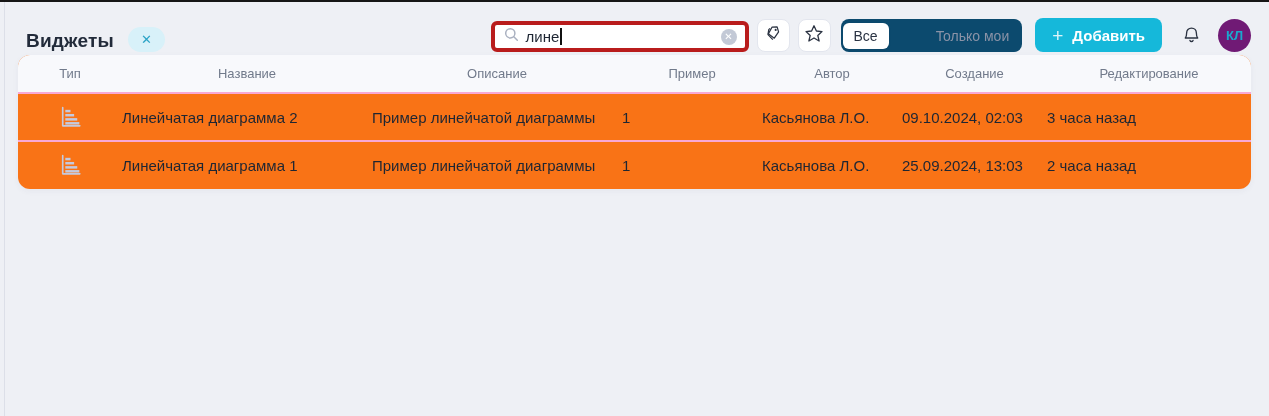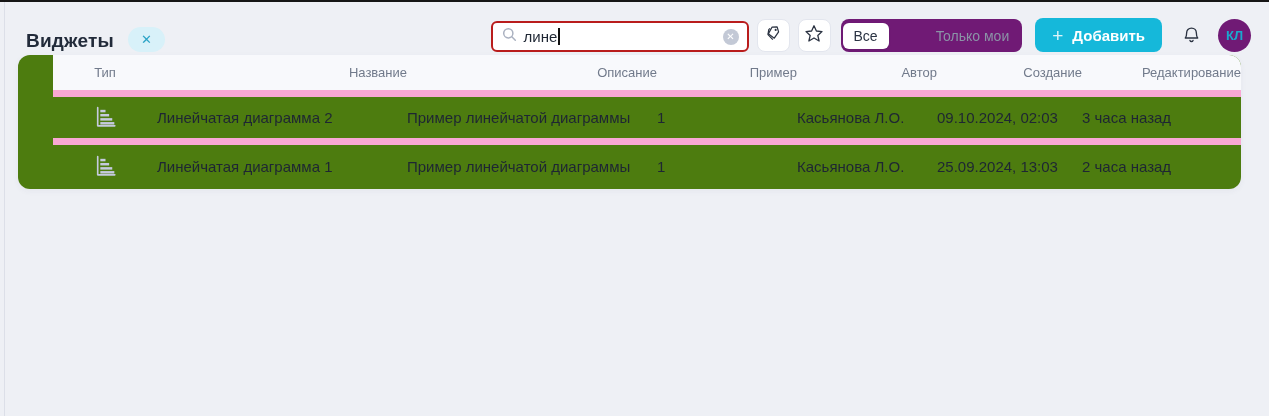--- a/index.html
+++ b/index.html
@@ -23,39 +23,39 @@
   .filter-pill {
     margin-left:14px; display:inline-flex; align-items:center; gap:10px;
     background:#d8f1f9; color:#2badce; font-size:13px;
     padding:6px 13px; border-radius:15px; white-space:nowrap; cursor:default;
   }
   .filter-pill .pill-close { color:#2aa3c6; font-size:13px; cursor:pointer; line-height:1; }
   .spacer { flex:1; }
 
   .search-box {
     width:258px; height:31px; background:#fff;
-    border:2px solid #b91c1c; border-radius:6px;
+    border:4px solid #b91c1c; border-radius:6px;
     display:flex; align-items:center; padding:0 8px 0 9px; gap:7px;
   }
   .search-text { font-size:15px; color:#1e2633; display:flex; align-items:center; }
   .caret { display:inline-block; width:1.5px; height:17px; background:#111; margin-left:1px; }
   .search-clear {
     margin-left:auto; width:16px; height:16px; border-radius:50%;
     background:#c3c9d6; color:#fff; font-size:10px; line-height:16px;
     text-align:center; cursor:pointer; flex:none;
   }
 
   .sq-btn {
     width:33px; height:33px; background:#fff; border:1px solid #e3e6ee; border-radius:8px;
     display:flex; align-items:center; justify-content:center; cursor:pointer; flex:none;
   }
   .ml8 { margin-left:8px; }
 
   .segmented {
-    margin-left:10px; background:#701a75; border-radius:8px; padding:2px;
+    margin-left:10px; background:#0c4a6e; border-radius:8px; padding:2px;
     display:flex; align-items:center; height:33px;
   }
   .seg-opt { font-size:14px; padding:5px 11px; border-radius:6px; cursor:pointer; white-space:nowrap; }
   .seg-active { background:#fff; color:#2b3444; box-shadow:0 1px 2px rgba(40,50,70,.12); }
   .seg-inactive { color:#8b93a7;padding-left:47px; }
 
   .add-btn {
     margin-left:13px; height:34px; padding:0 17px; border:none; border-radius:8px;
     background:#15b8da; color:#fff; font-size:15px; font-weight:700;
     font-family:"Liberation Sans",sans-serif;
@@ -65,33 +65,32 @@
 
   .bell-btn { margin-left:14px; width:30px; height:30px; display:flex; align-items:center; justify-content:center; cursor:pointer; }
   .avatar {
     margin-left:12px; width:33px; height:33px; border-radius:50%;
     background:#701a75; color:#1aa9cd; font-size:13px; font-weight:700;
     display:flex; align-items:center; justify-content:center; cursor:pointer;
   }
 
   
   .card {
-    position:absolute; top:55px; left:18px; right:28px;
-    background:#4d7c0f; border-radius:12px;
+    position:absolute; top:55px; left:18px; right:18px;
+    background:#f97316; border-radius:12px;
     box-shadow:0 2px 6px rgba(50,60,90,.05);
     overflow:hidden;
-    padding-left:35px;
   }
   table { width:100%; border-collapse:collapse; table-layout:fixed; }
   col.c-type{width:104px;} col.c-name{width:250px;} col.c-desc{width:250px;}
   col.c-links{width:140px;} col.c-author{width:140px;} col.c-created{width:145px;}
   thead tr { background:#f8f9fc; height:38px; }
-  th { font-size:13px; font-weight:400; color:#717a8b; text-align:right; padding:0; }
+  th { font-size:13px; font-weight:400; color:#717a8b; text-align:center; padding:0; }
   th.center, td.center { text-align:center; }
-  tbody tr { height:48px; border-top:7px solid #f9a8d4; cursor:pointer; }
+  tbody tr { height:48px; border-top:2px solid #f9a8d4; cursor:pointer; }
   td { font-size:15px; color:#1e2633; padding:0; }
   .type-cell { display:flex; justify-content:center; align-items:center; }
   .row-icon { display:block; }
 </style>
 </head>
 <body>
 
 <div class="top-edge"></div>
 <div class="left-edge"></div>
 

